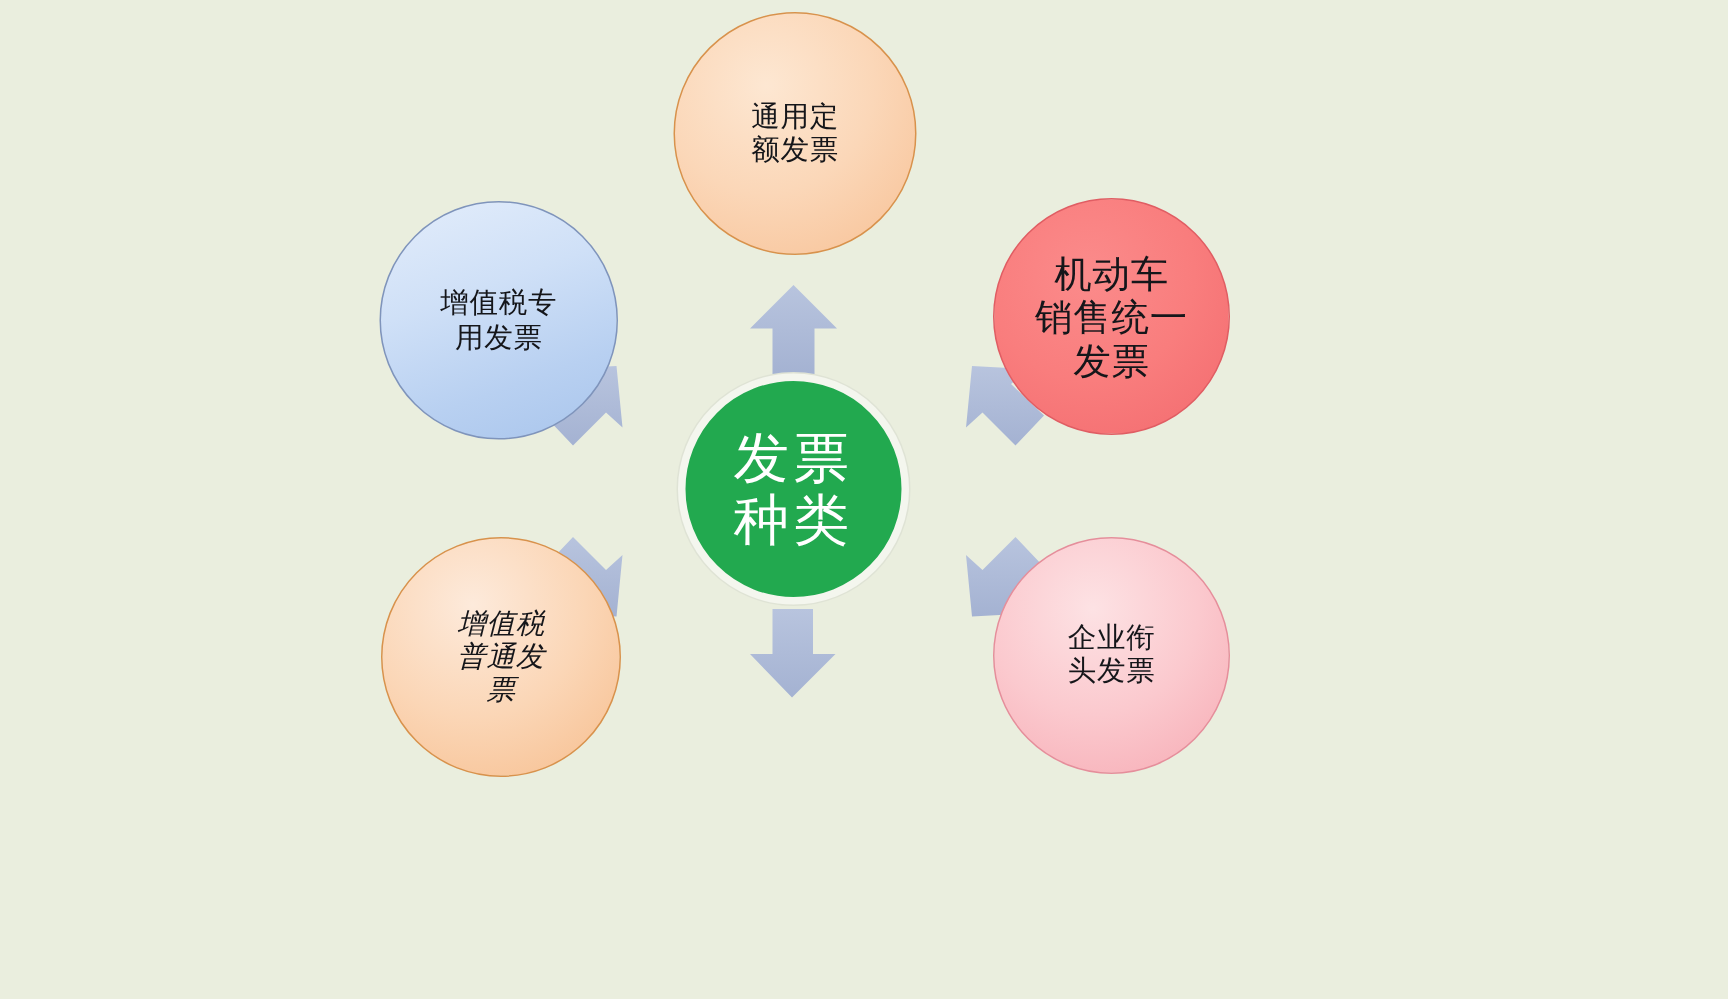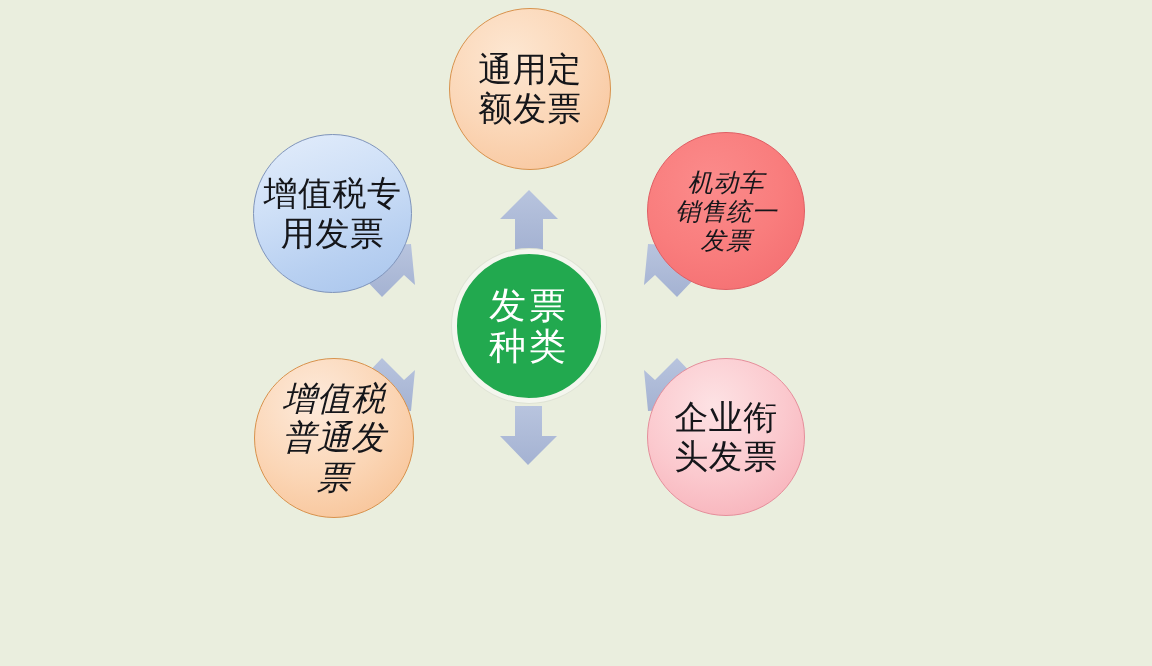--- a/index.html
+++ b/index.html
@@ -70,37 +70,37 @@
     left: 449px;
     top: 8px;
     width: 162px;
     height: 162px;
     background: radial-gradient(circle at 38% 30%, #fde7d2 0%, #fbd7b8 48%, #f7c094 100%);
     border: 1px solid #d8924c;
   }
 
   
   .node-topright {
-    left: 647px;
+    left: 662px;
     top: 132px;
     width: 158px;
     height: 158px;
     background: radial-gradient(circle at 40% 32%, #fb8b8b 0%, #f97d7d 50%, #f26a6e 100%);
     border: 1px solid #e05d63;
-    font-style: italic;
   }
 
   
   .node-right {
-    left: 647px;
+    left: 662px;
     top: 358px;
     width: 158px;
     height: 158px;
     background: radial-gradient(circle at 42% 30%, #fde2e4 0%, #fbc9ce 50%, #f6aab3 100%);
     border: 1px solid #e58e9b;
+    font-family: Liberation Serif, serif;
   }
 
   
   .node-bottom {
     left: 448px;
     top: 477px;
     width: 158px;
     height: 158px;
     background: radial-gradient(circle at 45% 35%, #29afe4 0%, #1ca5dc 55%, #0f97d2 100%);
     border: 4px solid #f4f6ee;
@@ -123,21 +123,21 @@
     left: 253px;
     top: 134px;
     width: 159px;
     height: 159px;
     background: linear-gradient(160deg, #e3edfb 0%, #cfe0f7 38%, #b8d0f1 72%, #a9c5ec 100%);
     border: 1px solid #7f94bb;
   }
 
   .dark-label {
     color: #15161a;
-    font-size: 34px;
+    font-size: 19px;
     font-weight: 400;
   }
   .dark-label-sm {
     color: #15161a;
     font-size: 25px;
     font-weight: 400;
   }
 </style>
 </head>
 <body>

